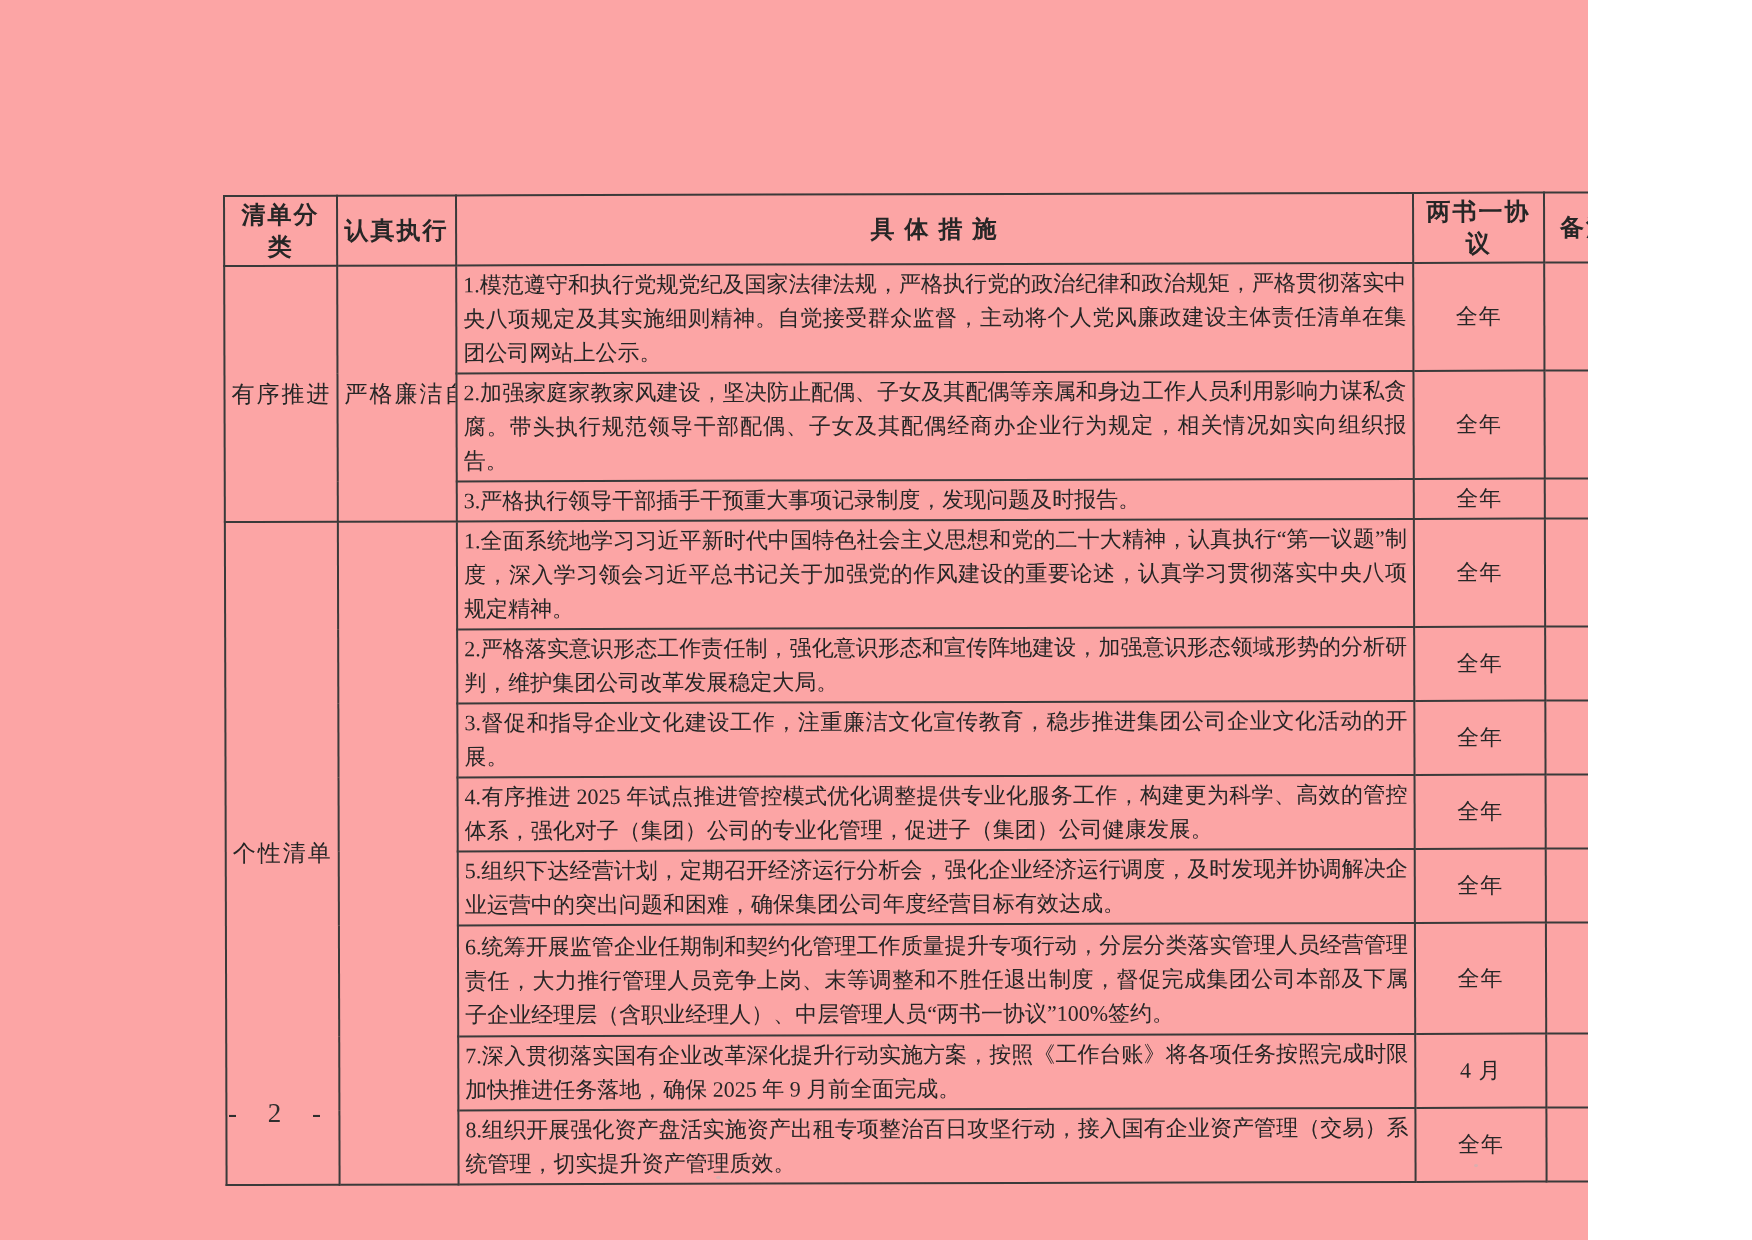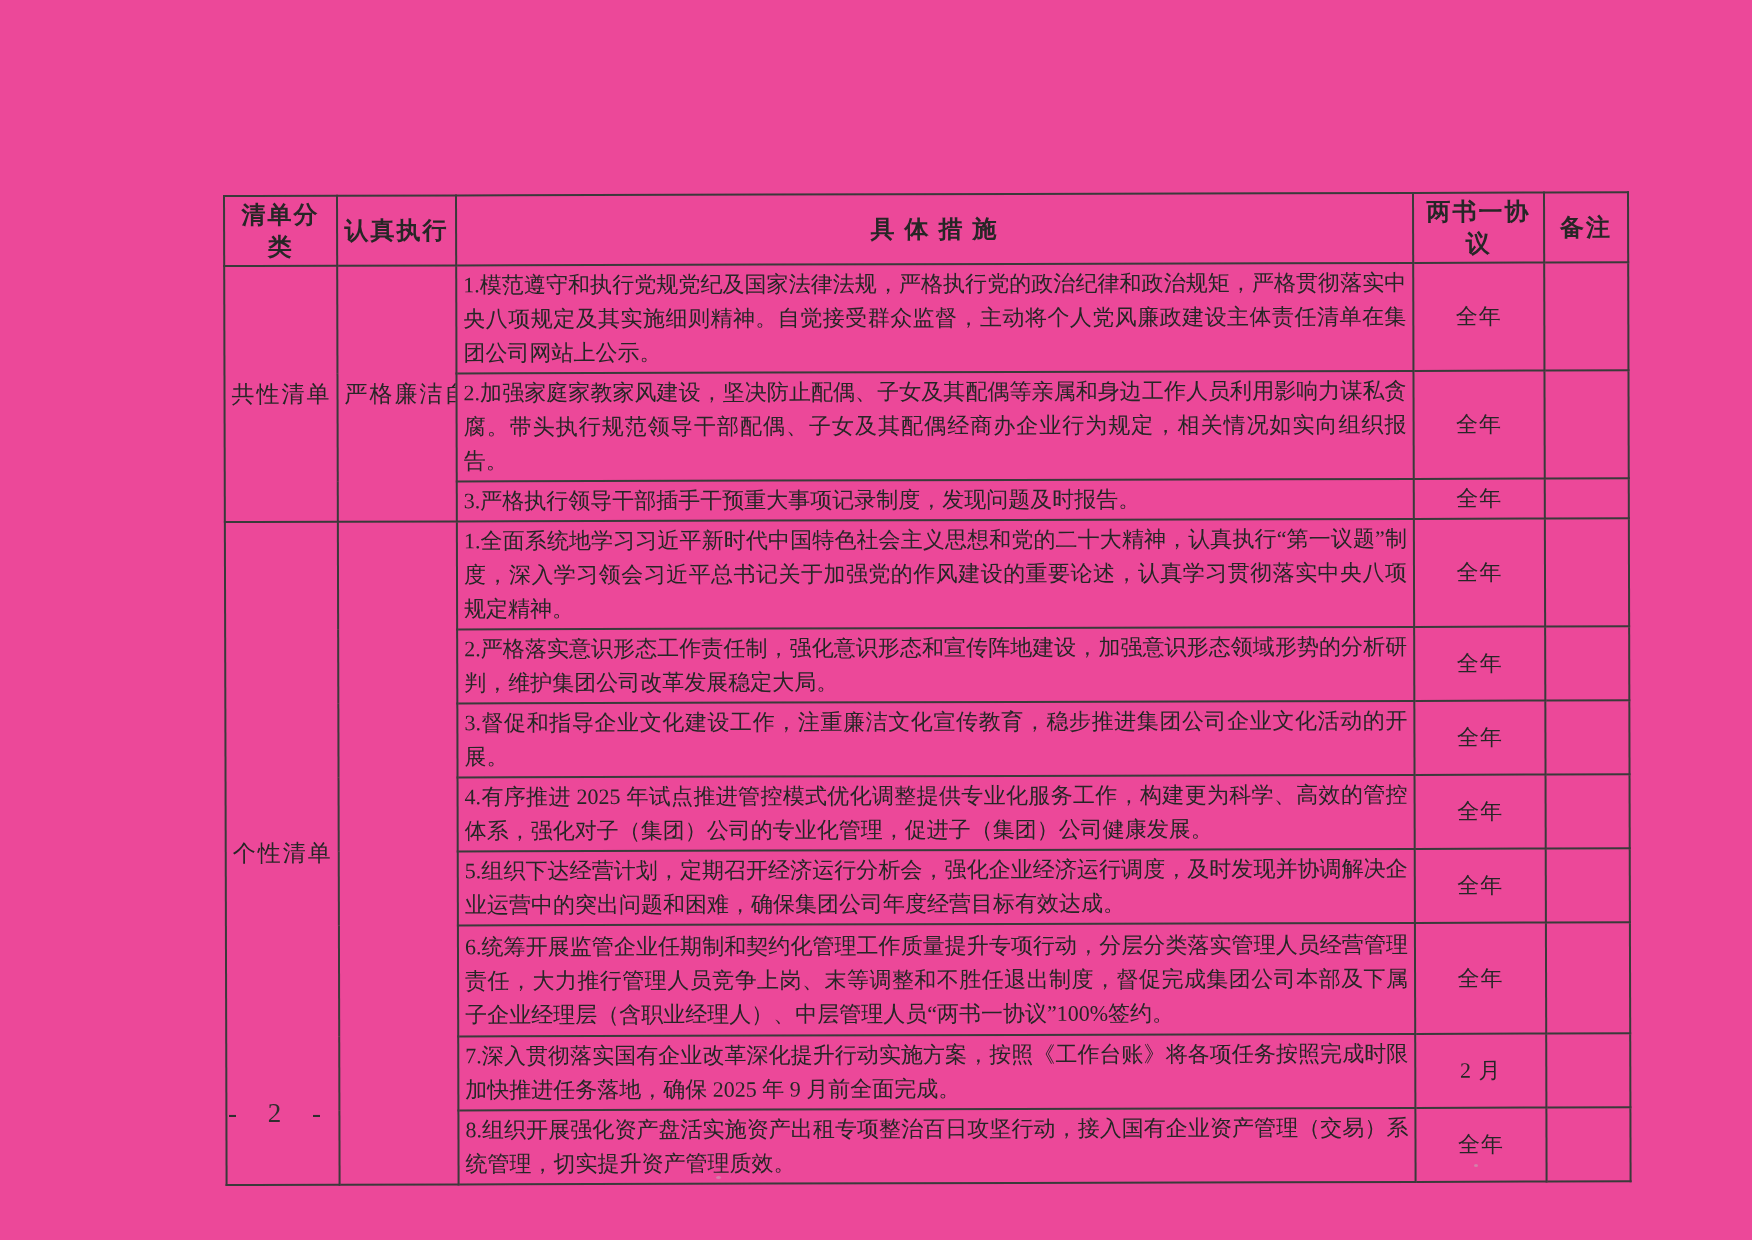--- a/index.html
+++ b/index.html
@@ -2,23 +2,23 @@
 <html><head>
 <meta charset="utf-8">
 <style>
   html, body {
     margin: 0;
     padding: 0;
     background: #ffffff;
   }
   .page {
     position: relative;
-    width: 1752px;
+    width: 1588px;
     height: 1240px;
-    background: #ec4899;
+    background: #fca5a5;
     overflow: hidden;
     font-family: "Liberation Serif", "DejaVu Serif", serif;
     color: #262626;
   }
   .scan {
     position: absolute;
     left: 223px;
     top: 195px;
     width: 1404px;
     transform: rotate(-0.15deg);
@@ -93,21 +93,21 @@
           <th class="hdr">清单分类</th>
           <th class="hdr">认真执行</th>
           <th class="hdr">具 体 措 施</th>
           <th class="hdr">两书一协议</th>
           <th class="hdr">备注</th>
         </tr>
       </thead>
       <tbody>
 
         <tr style="height:101px">
-          <td class="cat" rowspan="3">共性清单</td>
+          <td class="cat" rowspan="3">有序推进</td>
           <td class="cat" rowspan="3">严格廉洁自律</td>
           <td class="measure">1.模范遵守和执行党规党纪及国家法律法规，严格执行党的政治纪律和政治规矩，严格贯彻落实中央八项规定及其实施细则精神。自觉接受群众监督，主动将个人党风廉政建设主体责任清单在集团公司网站上公示。</td>
           <td class="deadline">全年</td>
           <td class="remark"></td>
         </tr>
         <tr style="height:69px">
           <td class="measure">2.加强家庭家教家风建设，坚决防止配偶、子女及其配偶等亲属和身边工作人员利用影响力谋私贪腐。带头执行规范领导干部配偶、子女及其配偶经商办企业行为规定，相关情况如实向组织报告。</td>
           <td class="deadline">全年</td>
           <td class="remark"></td>
         </tr>
@@ -144,21 +144,21 @@
           <td class="deadline">全年</td>
           <td class="remark"></td>
         </tr>
         <tr style="height:111px">
           <td class="measure">6.统筹开展监管企业任期制和契约化管理工作质量提升专项行动，分层分类落实管理人员经营管理责任，大力推行管理人员竞争上岗、末等调整和不胜任退出制度，督促完成集团公司本部及下属子企业经理层（含职业经理人）、中层管理人员“两书一协议”100%签约。</td>
           <td class="deadline">全年</td>
           <td class="remark"></td>
         </tr>
         <tr style="height:66px">
           <td class="measure">7.深入贯彻落实国有企业改革深化提升行动实施方案，按照《工作台账》将各项任务按照完成时限加快推进任务落地，确保 2025 年 9 月前全面完成。</td>
-          <td class="deadline">2 月</td>
+          <td class="deadline">4 月</td>
           <td class="remark"></td>
         </tr>
         <tr style="height:69px">
           <td class="measure">8.组织开展强化资产盘活实施资产出租专项整治百日攻坚行动，接入国有企业资产管理（交易）系统管理，切实提升资产管理质效。</td>
           <td class="deadline">全年</td>
           <td class="remark"></td>
         </tr>
       </tbody>
     </table>
   </div>

